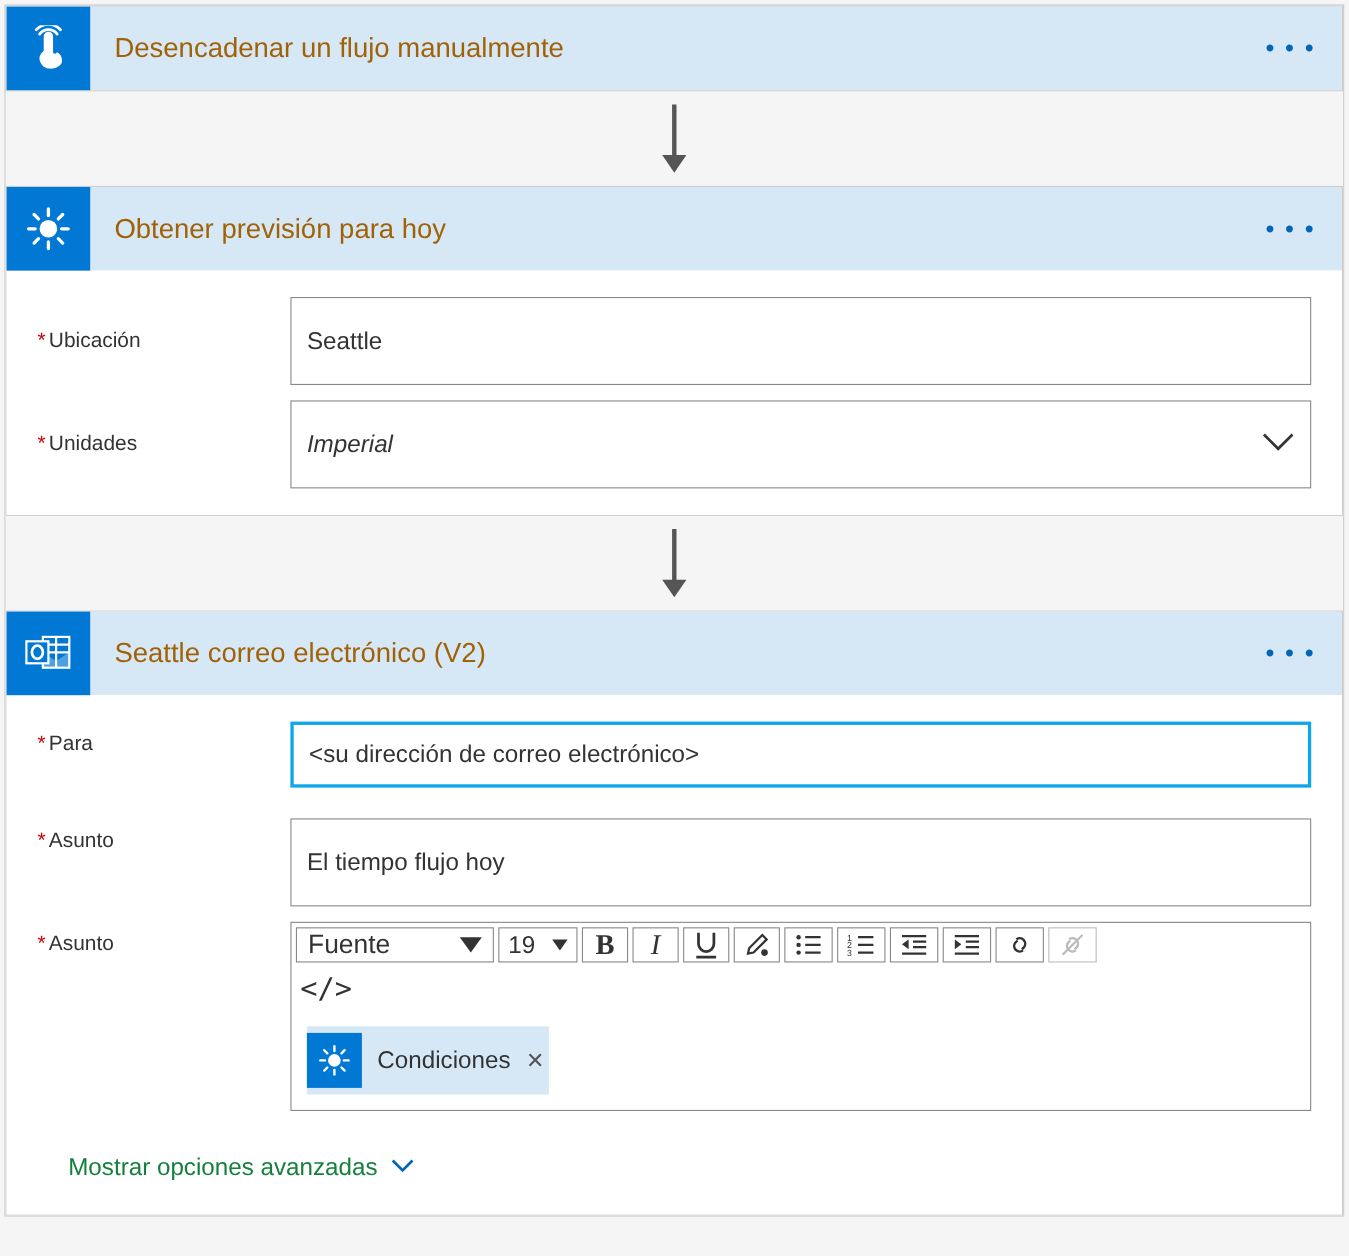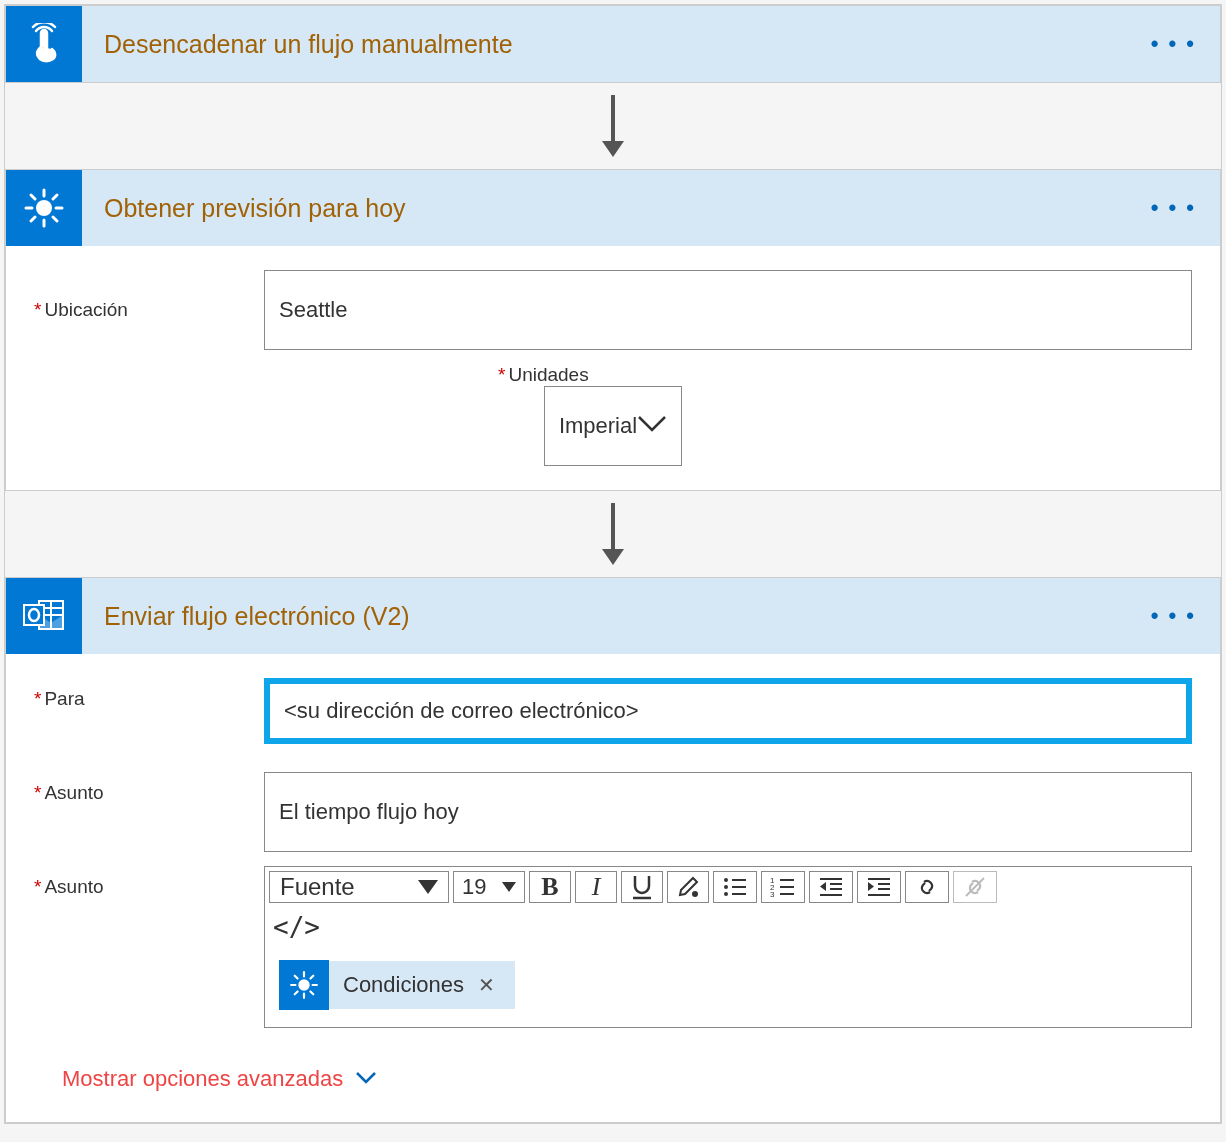--- a/index.html
+++ b/index.html
@@ -54,53 +54,53 @@
   }
   .card-body {
     padding: 24px 28px;
     background: #fff;
   }
   .field-row {
     display: flex;
     align-items: center;
     margin-bottom: 14px;
   }
-  .field-row:last-child { margin-bottom: 0; flex-direction: column; }
+  .field-row:last-child { margin-bottom: 0; }
   .field-label {
     width: 230px;
     font-size: 19px;
     color: #333;
     flex-shrink: 0;
   }
   .field-label .req { color: #c00; margin-right: 3px; }
   .field-input {
     flex: 1;
     border: 1px solid #888;
     padding: 26px 14px;
     font-size: 22px;
     font-family: inherit;
     background: #fff;
     display: flex;
     align-items: center;
     justify-content: space-between;
   }
-  .field-input.select { cursor: pointer; }
+  .field-input.select { cursor: pointer; font-style: italic; }
   .arrow-connector {
     display: flex;
     justify-content: center;
     padding: 10px 0;
   }
   .arrow-connector svg { display: block; }
 
   
   .email-body .field-row { align-items: flex-start; }
   .email-body .field-label { padding-top: 10px; }
   .recipient-box {
     flex: 1;
-    border: 6px solid #0ea5e9;
+    border: 3px solid #0ea5e9;
     padding: 14px;
     font-size: 22px;
     min-height: 56px;
     color: #333;
   }
   .rte-container {
     flex: 1;
     border: 1px solid #888;
   }
   .rte-toolbar {
@@ -135,37 +135,37 @@
   }
   .rte-btn.disabled { color: #bbb; border-color:#bbb; cursor: default; }
   .rte-content {
     padding: 14px;
     min-height: 80px;
   }
   .token {
     display: inline-flex;
     align-items: center;
     background: #d6e8f6;
-    height: 48px;
-    padding-right: 20px;
+    height: 62px;
+    padding-right: 4px;
   }
   .token .icon-box {
     width: 50px;
     height: 50px;
     background: #0078d4;
     display: flex;
     align-items: center;
     justify-content: center;
     margin-right: 14px;
   }
   .token .token-label { font-size: 22px; margin-right: 14px; }
   .token .token-remove { font-size: 20px; cursor: pointer; color:#555; }
   .advanced-link {
     font-size: 22px;
-    color: #ef4444;
+    color: #15803d;
     margin: 24px 4px 6px 28px;
     display: inline-flex;
     align-items: center;
     cursor: pointer;
   }
   .advanced-link .chev {
     color: #0067b8;
     margin-left: 12px;
     font-size: 18px;
   }
@@ -263,21 +263,21 @@
         <svg width="46" height="46" viewBox="0 0 46 46">
           <rect x="18" y="8" width="24" height="28" fill="none" stroke="#fff" stroke-width="2"></rect>
           <line x1="18" y1="15" x2="42" y2="15" stroke="#fff" stroke-width="2"></line>
           <line x1="18" y1="22" x2="42" y2="22" stroke="#fff" stroke-width="2"></line>
           <line x1="30" y1="8" x2="30" y2="36" stroke="#fff" stroke-width="2"></line>
           <polygon points="18,22 30,30 42,22 42,36 18,36" fill="#fff" opacity="0.3"></polygon>
           <rect x="3" y="12" width="20" height="20" fill="#0078d4" stroke="#fff" stroke-width="2"></rect>
           <ellipse cx="13" cy="22" rx="5" ry="6" fill="none" stroke="#fff" stroke-width="2.5"></ellipse>
         </svg>
       </div>
-      <div class="title">Enviar flujo electrónico (V2)</div>
+      <div class="title">Seattle correo electrónico (V2)</div>
       <div class="more">• • •</div>
     </div>
     <div class="card-body email-body">
 
       <div class="field-row" style="margin-bottom:28px;">
         <div class="field-label"><span class="req">*</span><span>Para</span></div>
         <div class="recipient-box">&lt;su dirección de correo electrónico&gt;</div>
       </div>
 
       <div class="field-row">

